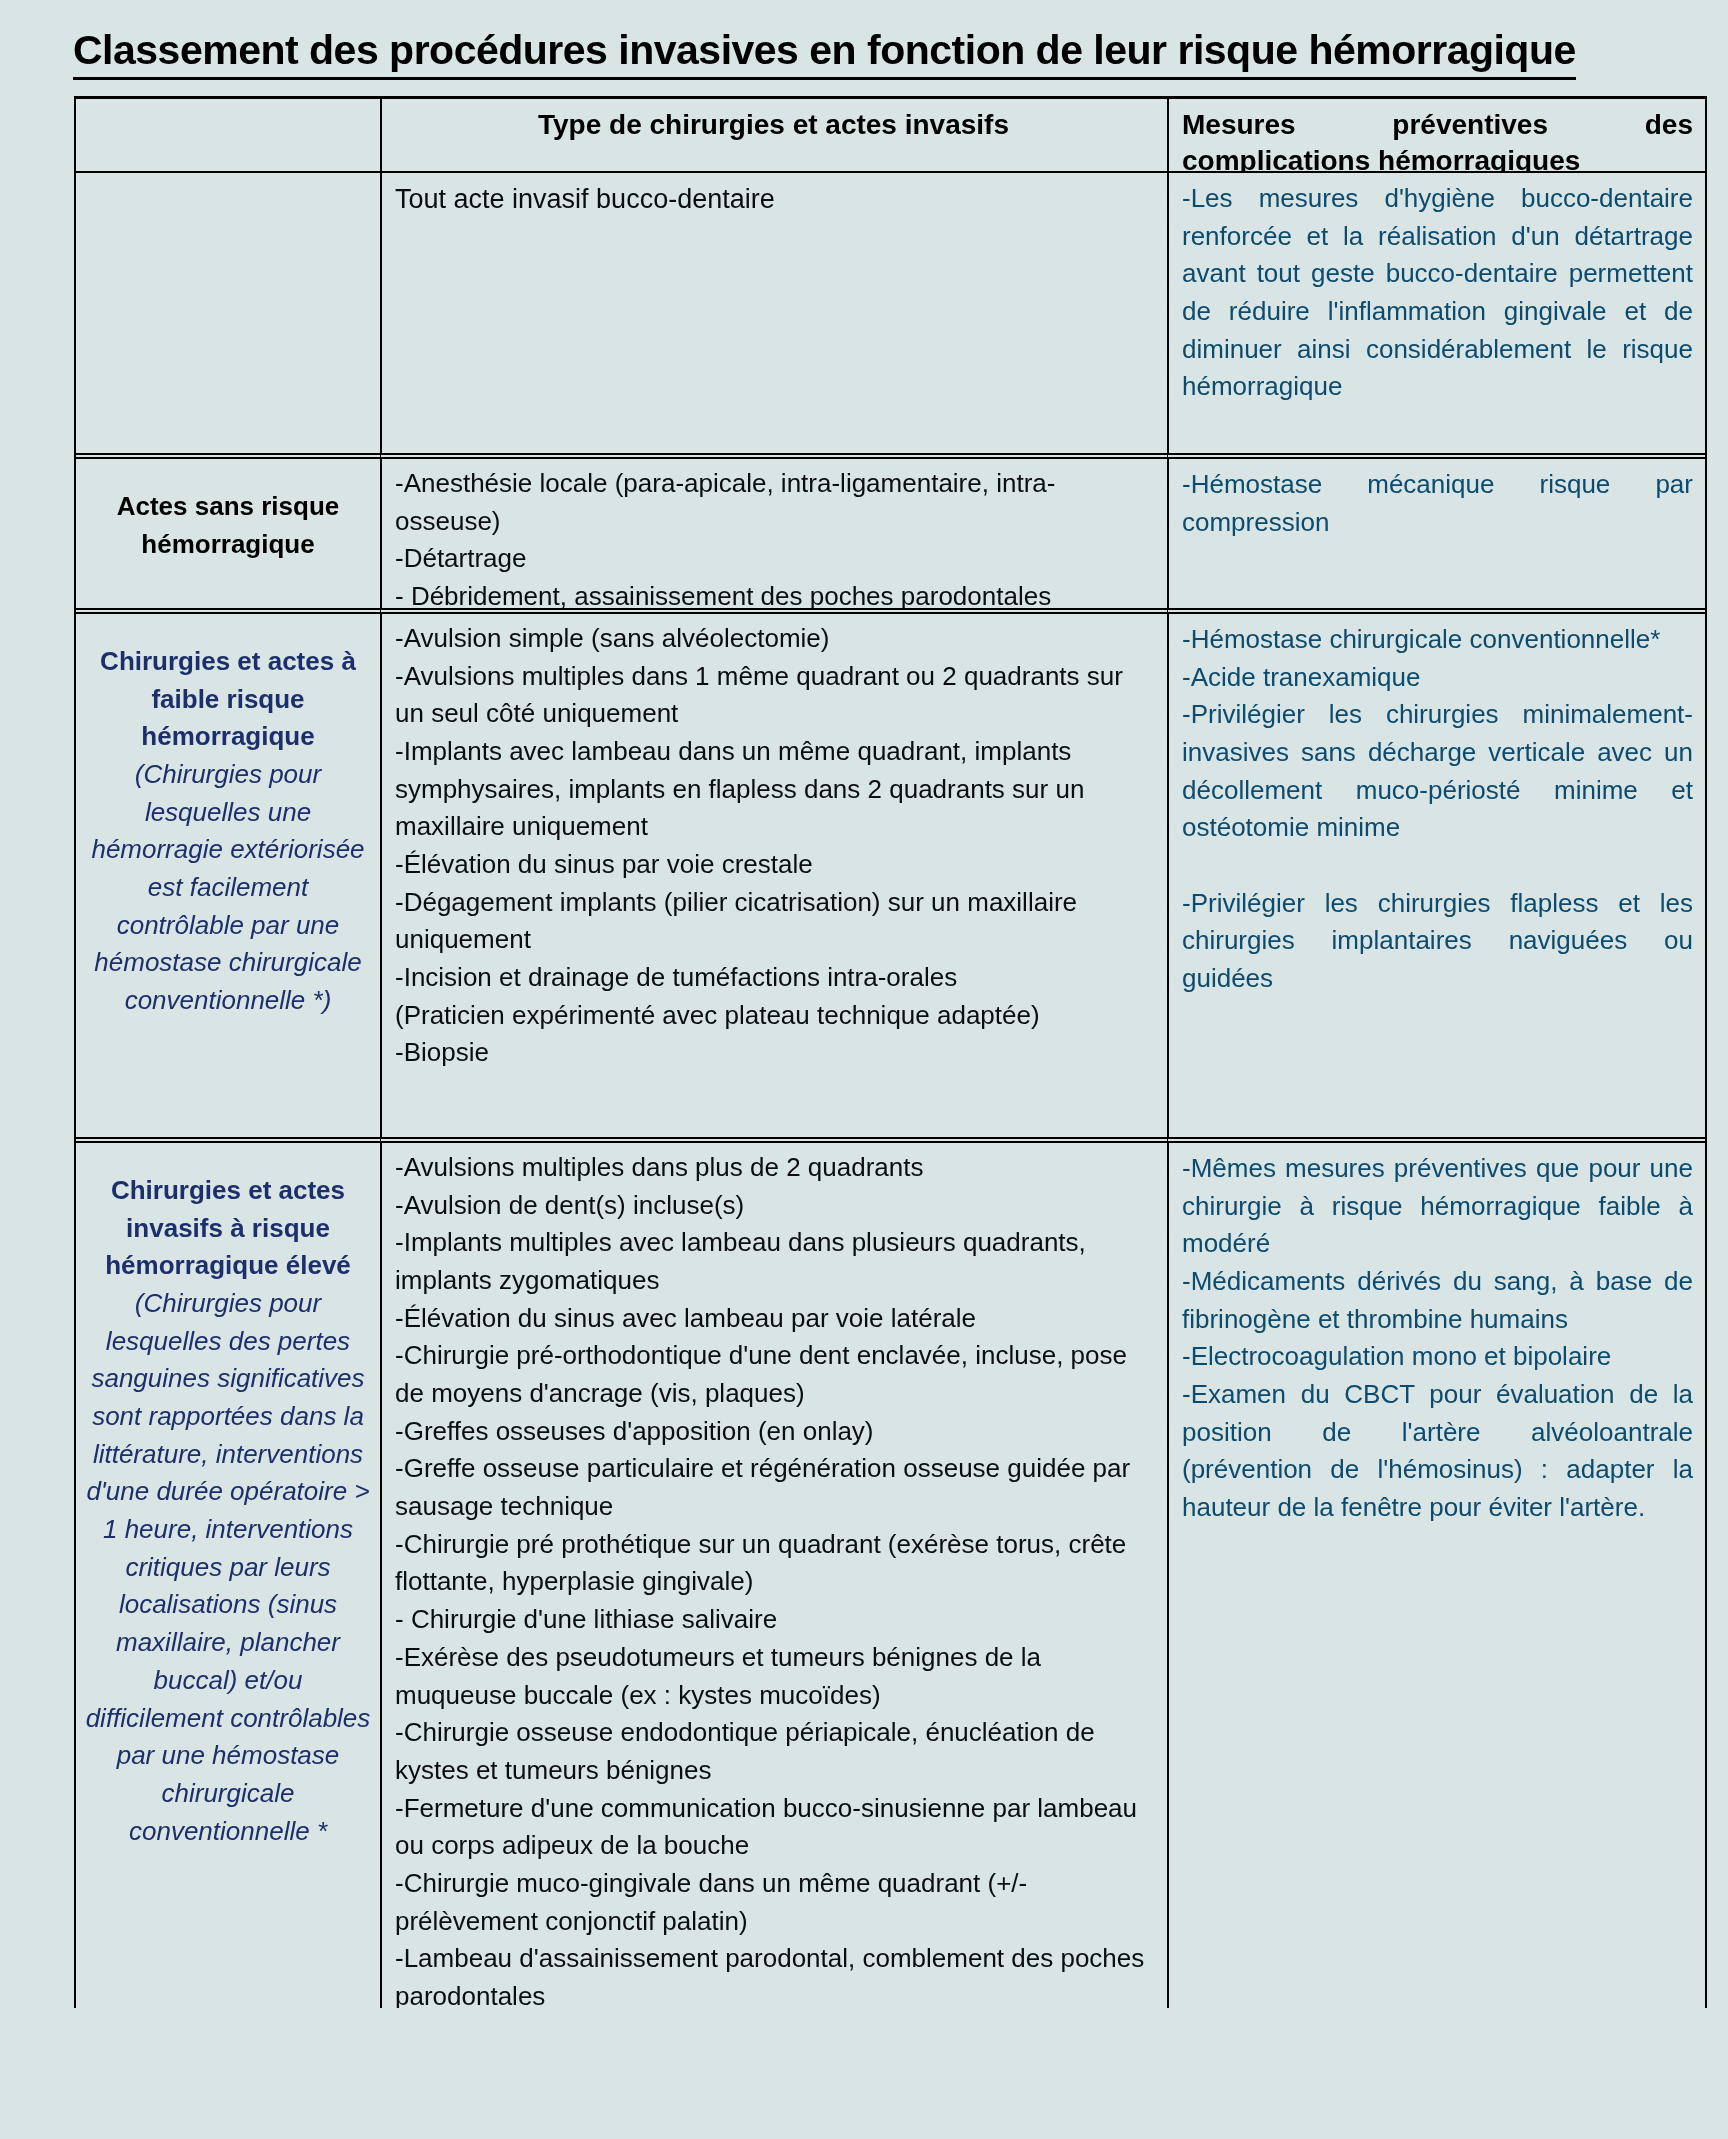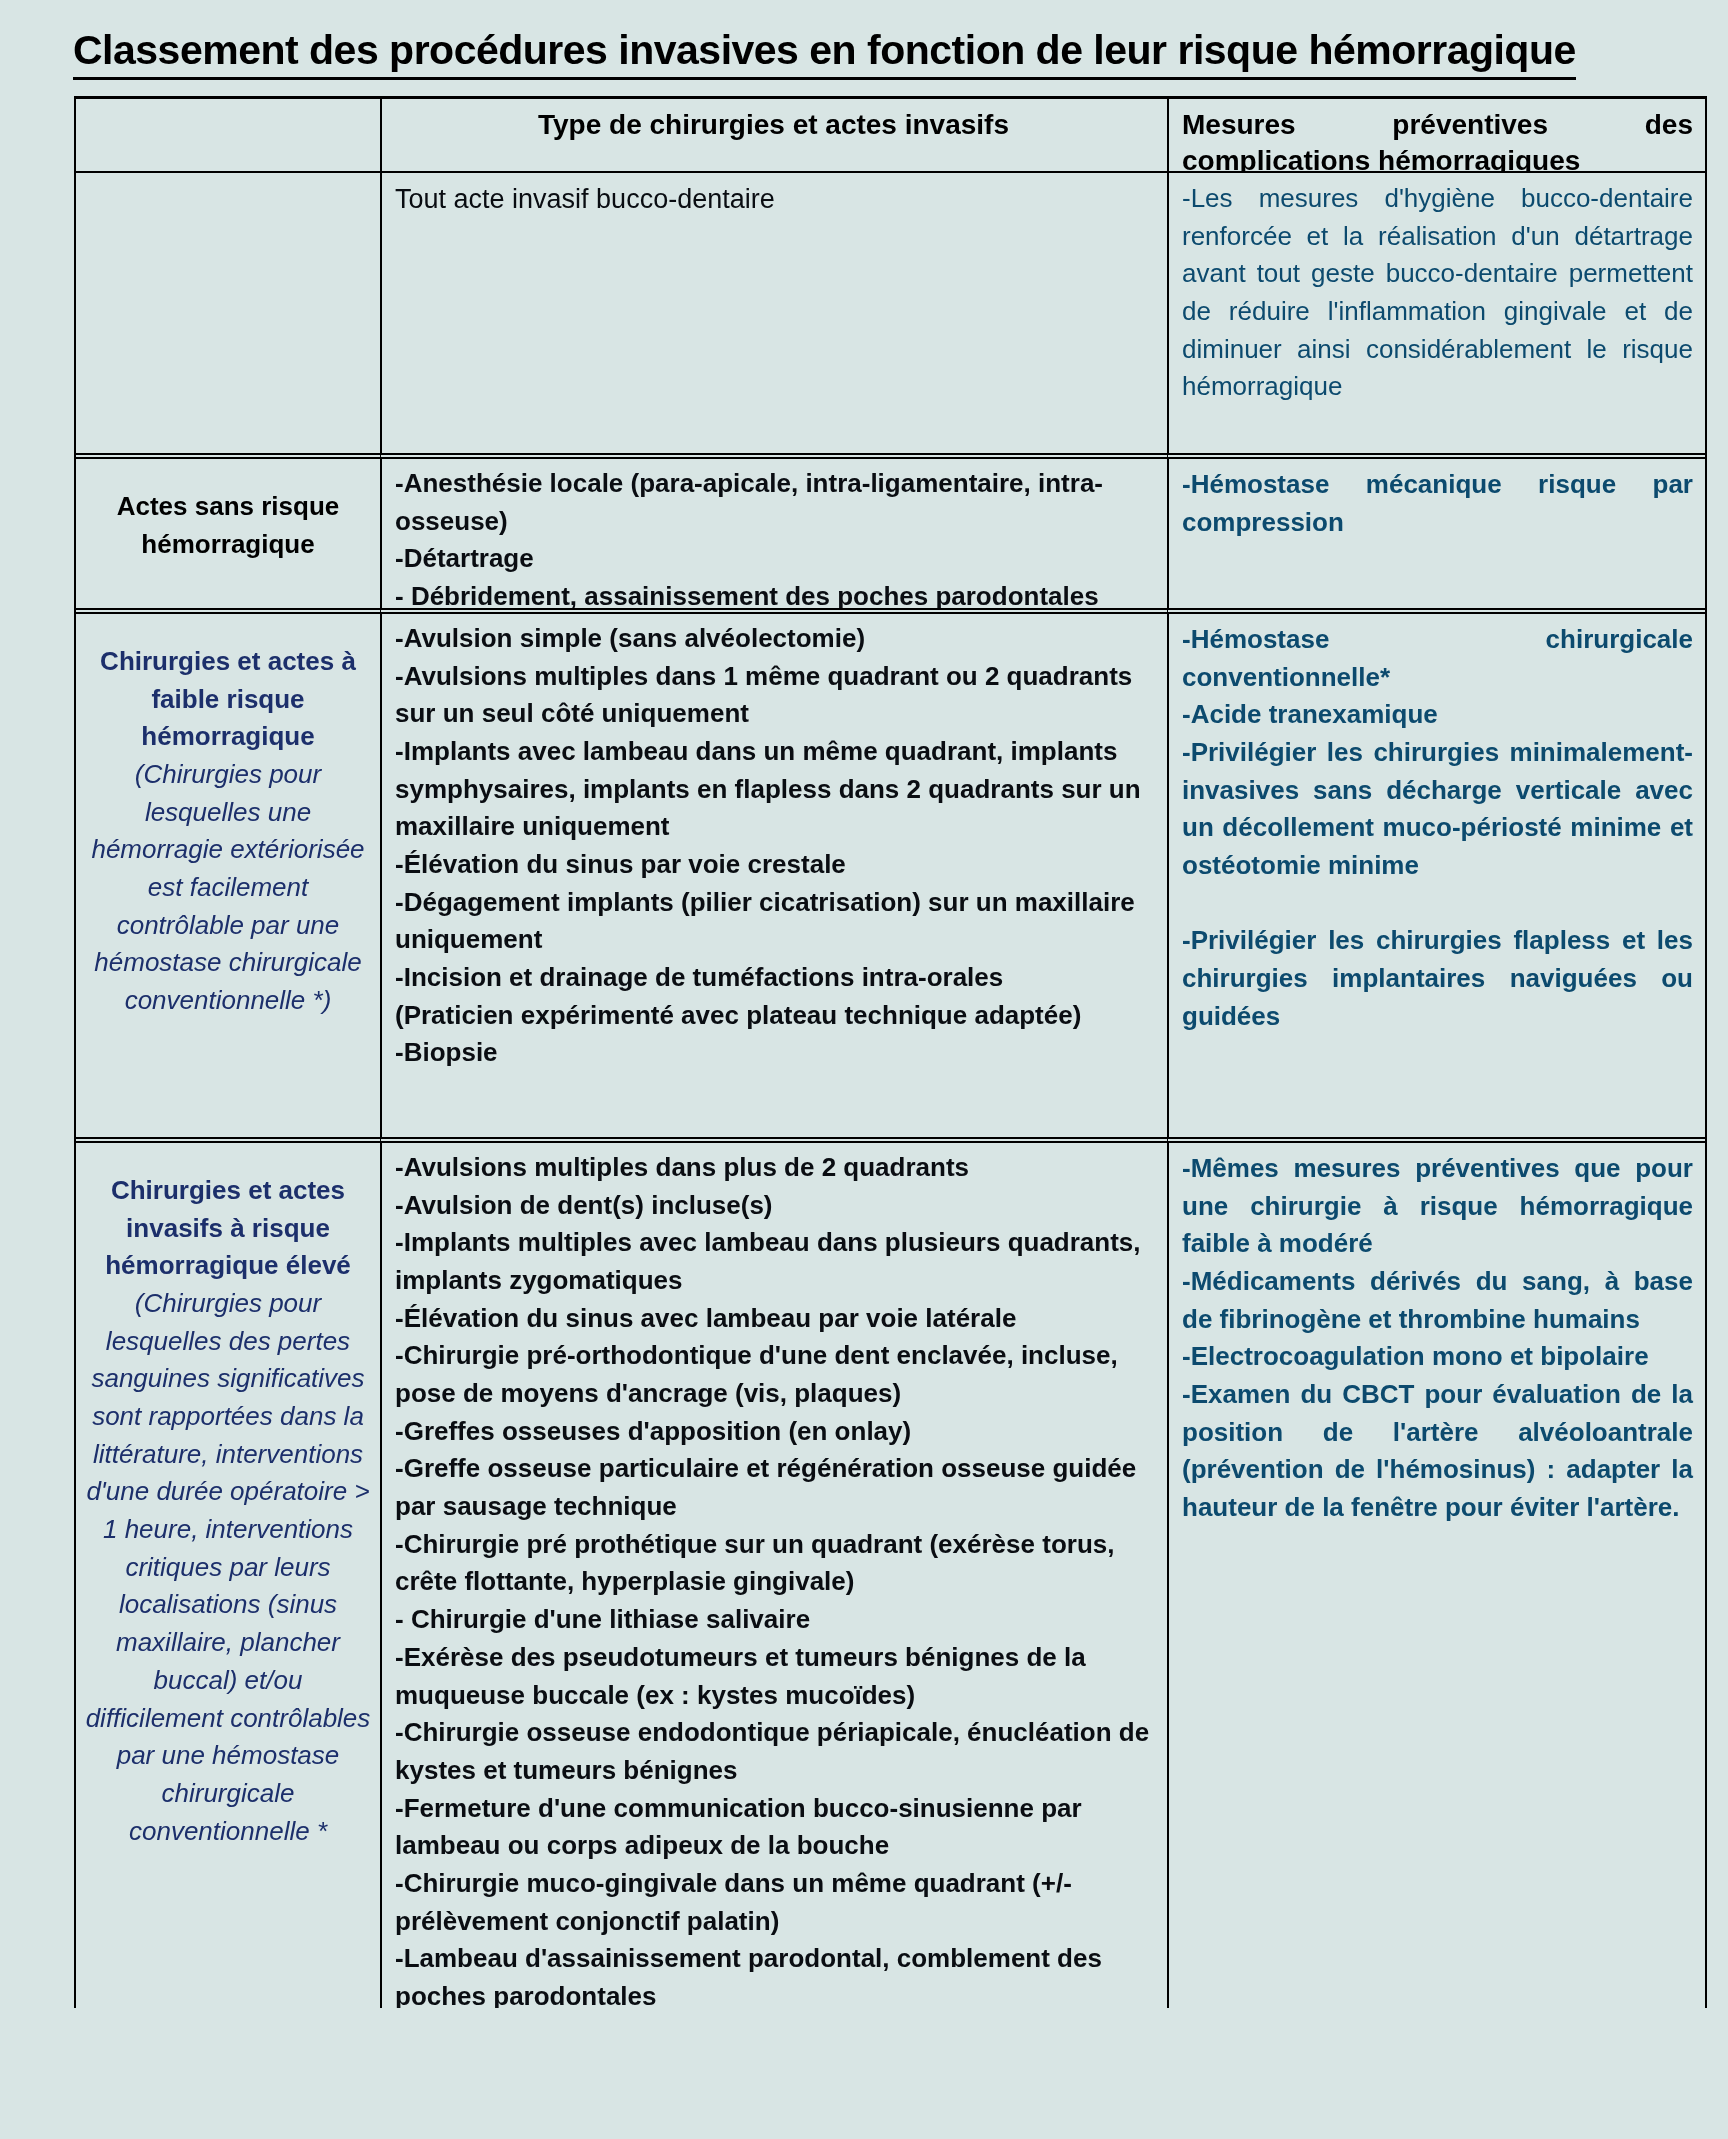--- a/index.html
+++ b/index.html
@@ -27,21 +27,21 @@
     grid-template-rows:72px 282px 155px 529px 977px 1fr;
     overflow:hidden;
     background:#d8e5e4;
   }
   .cell{
     box-sizing:border-box;overflow:hidden;
     font-size:26px;line-height:1.45;color:#0a0d12;
   }
   .c2,.c3{border-left:2px solid #000;}
   .rSingle{border-top:2.5px solid #000;}
-  .rDouble{border-top:6.5px double #000;font-weight:bold;}
+  .rDouble{border-top:6.5px double #000;}
   .c1cell{
     text-align:center;padding:29px 8px 0;
     font-weight:bold;color:#000;
   }
   .c2cell{padding:6px 15px 4px 13px;text-align:left;white-space:pre-line;}
   .c3cell{padding:7px 12px 0 13px;text-align:justify;white-space:pre-line;color:#0c4a6e;}
   .headCell{font-weight:bold;font-size:28px;color:#000;line-height:1.3;}
   .headMid{text-align:center;padding-top:8px;}
   .headRight{text-align:justify;padding-top:8px;}
   .actsCentered{text-align:left;padding-top:7px;font-size:27px;white-space:normal;}

